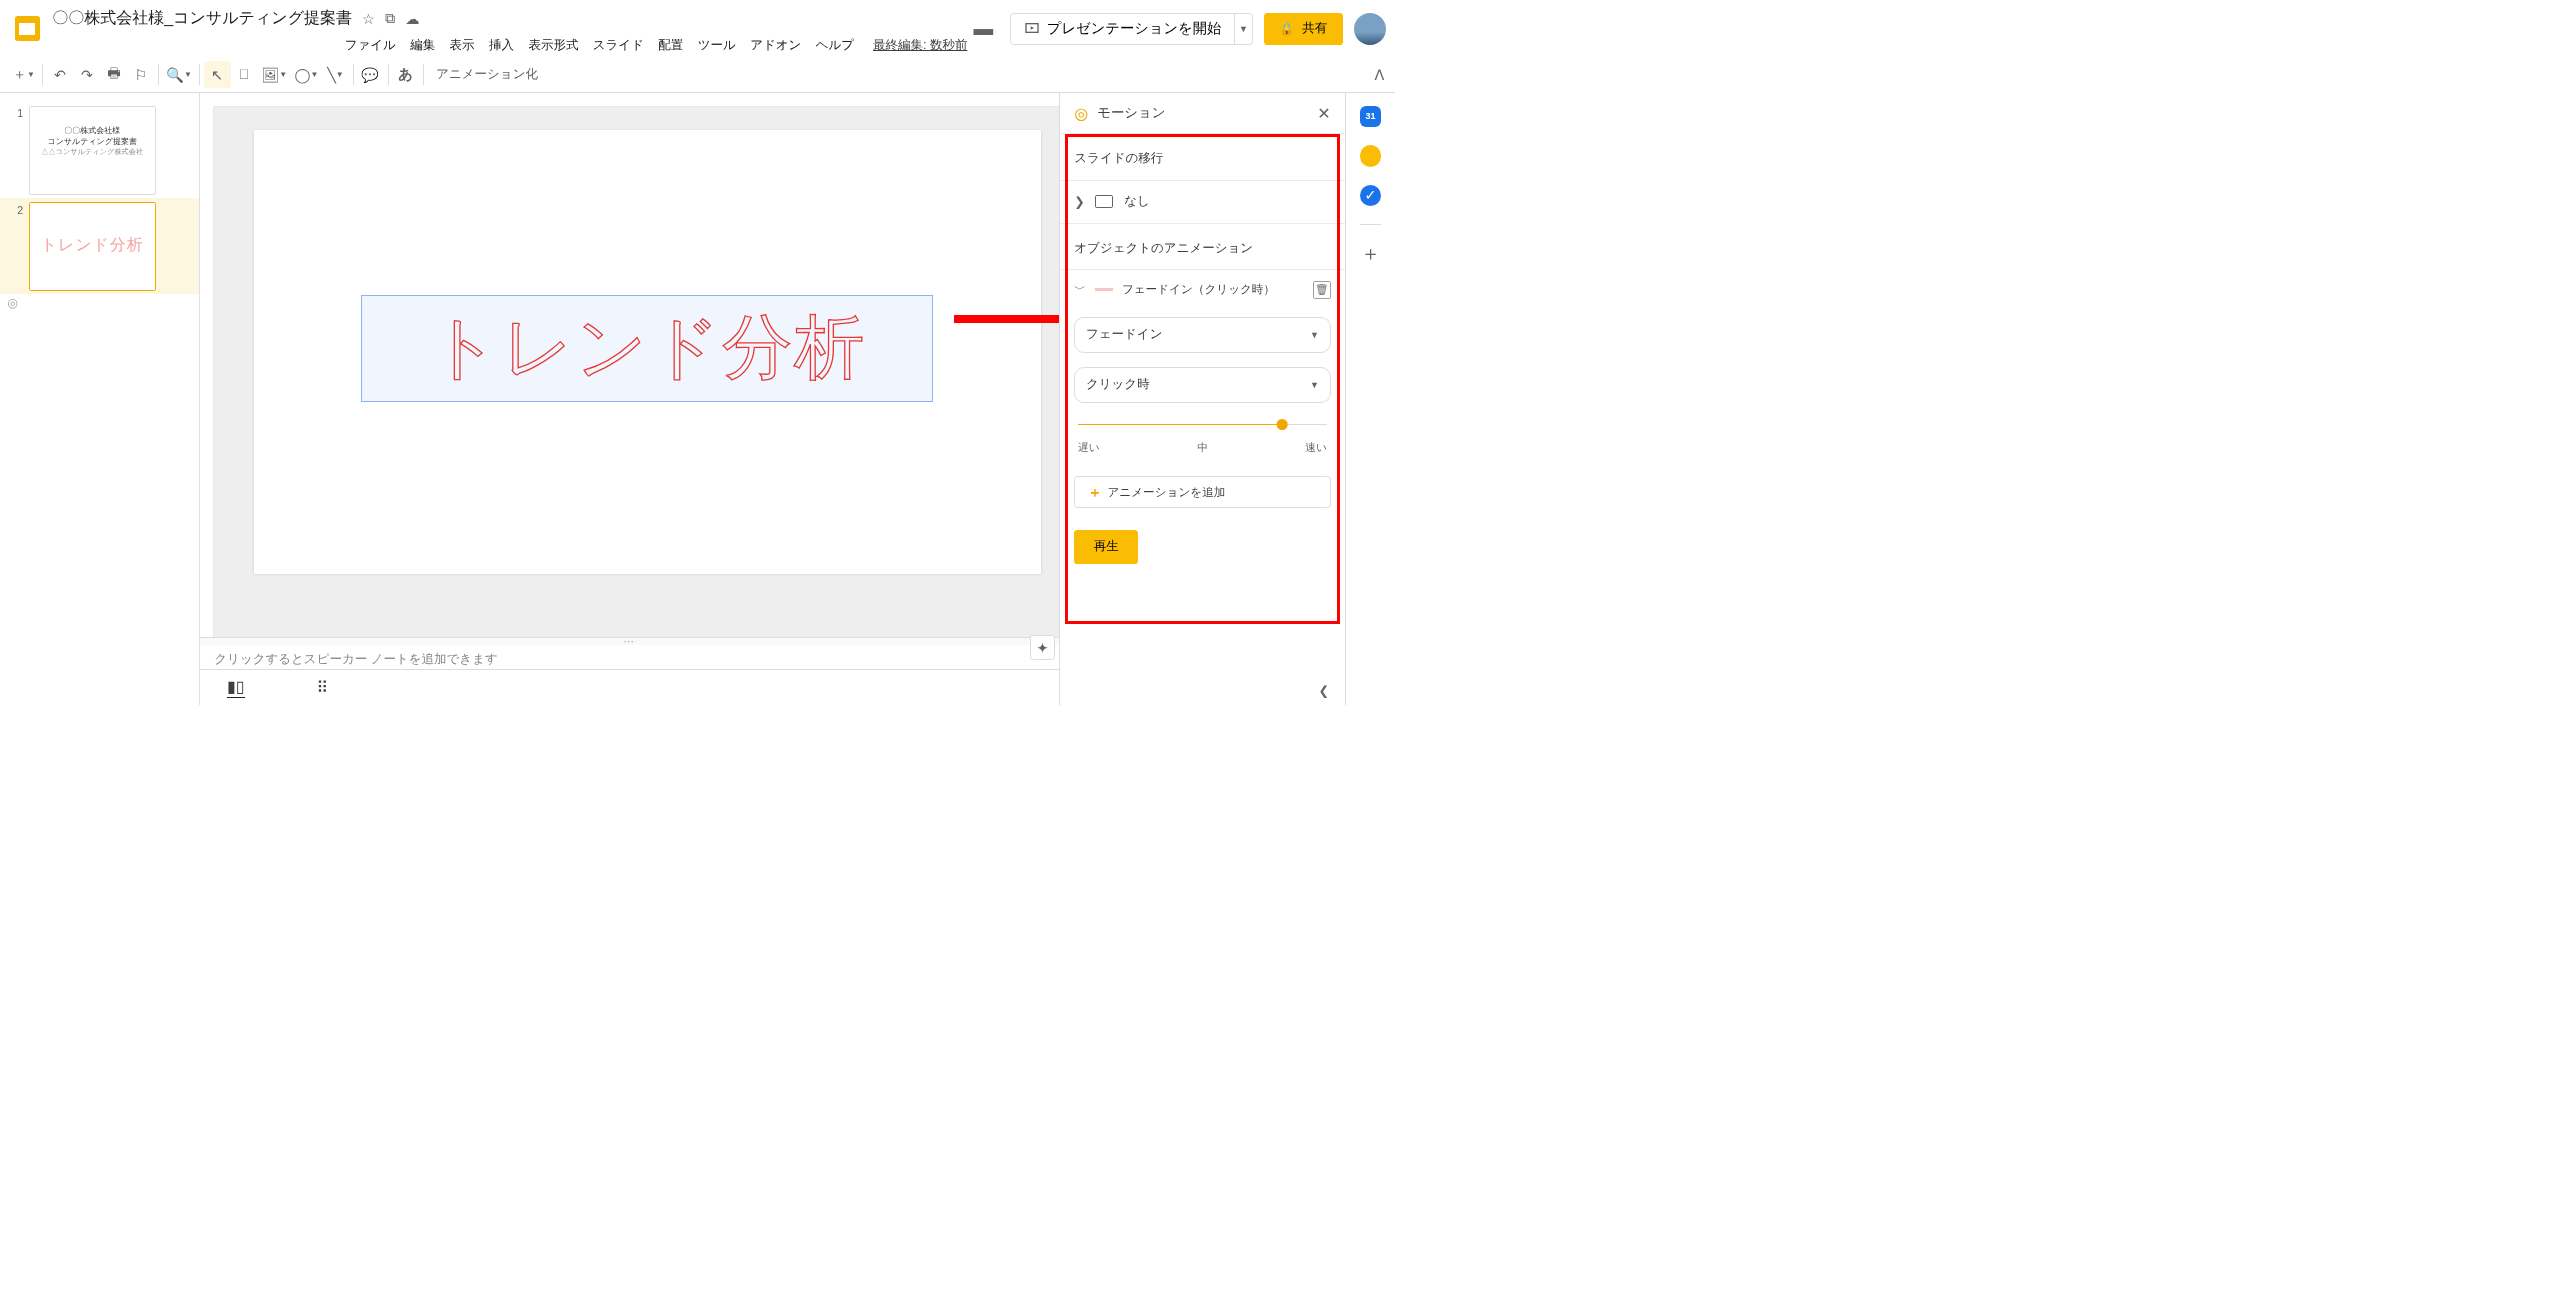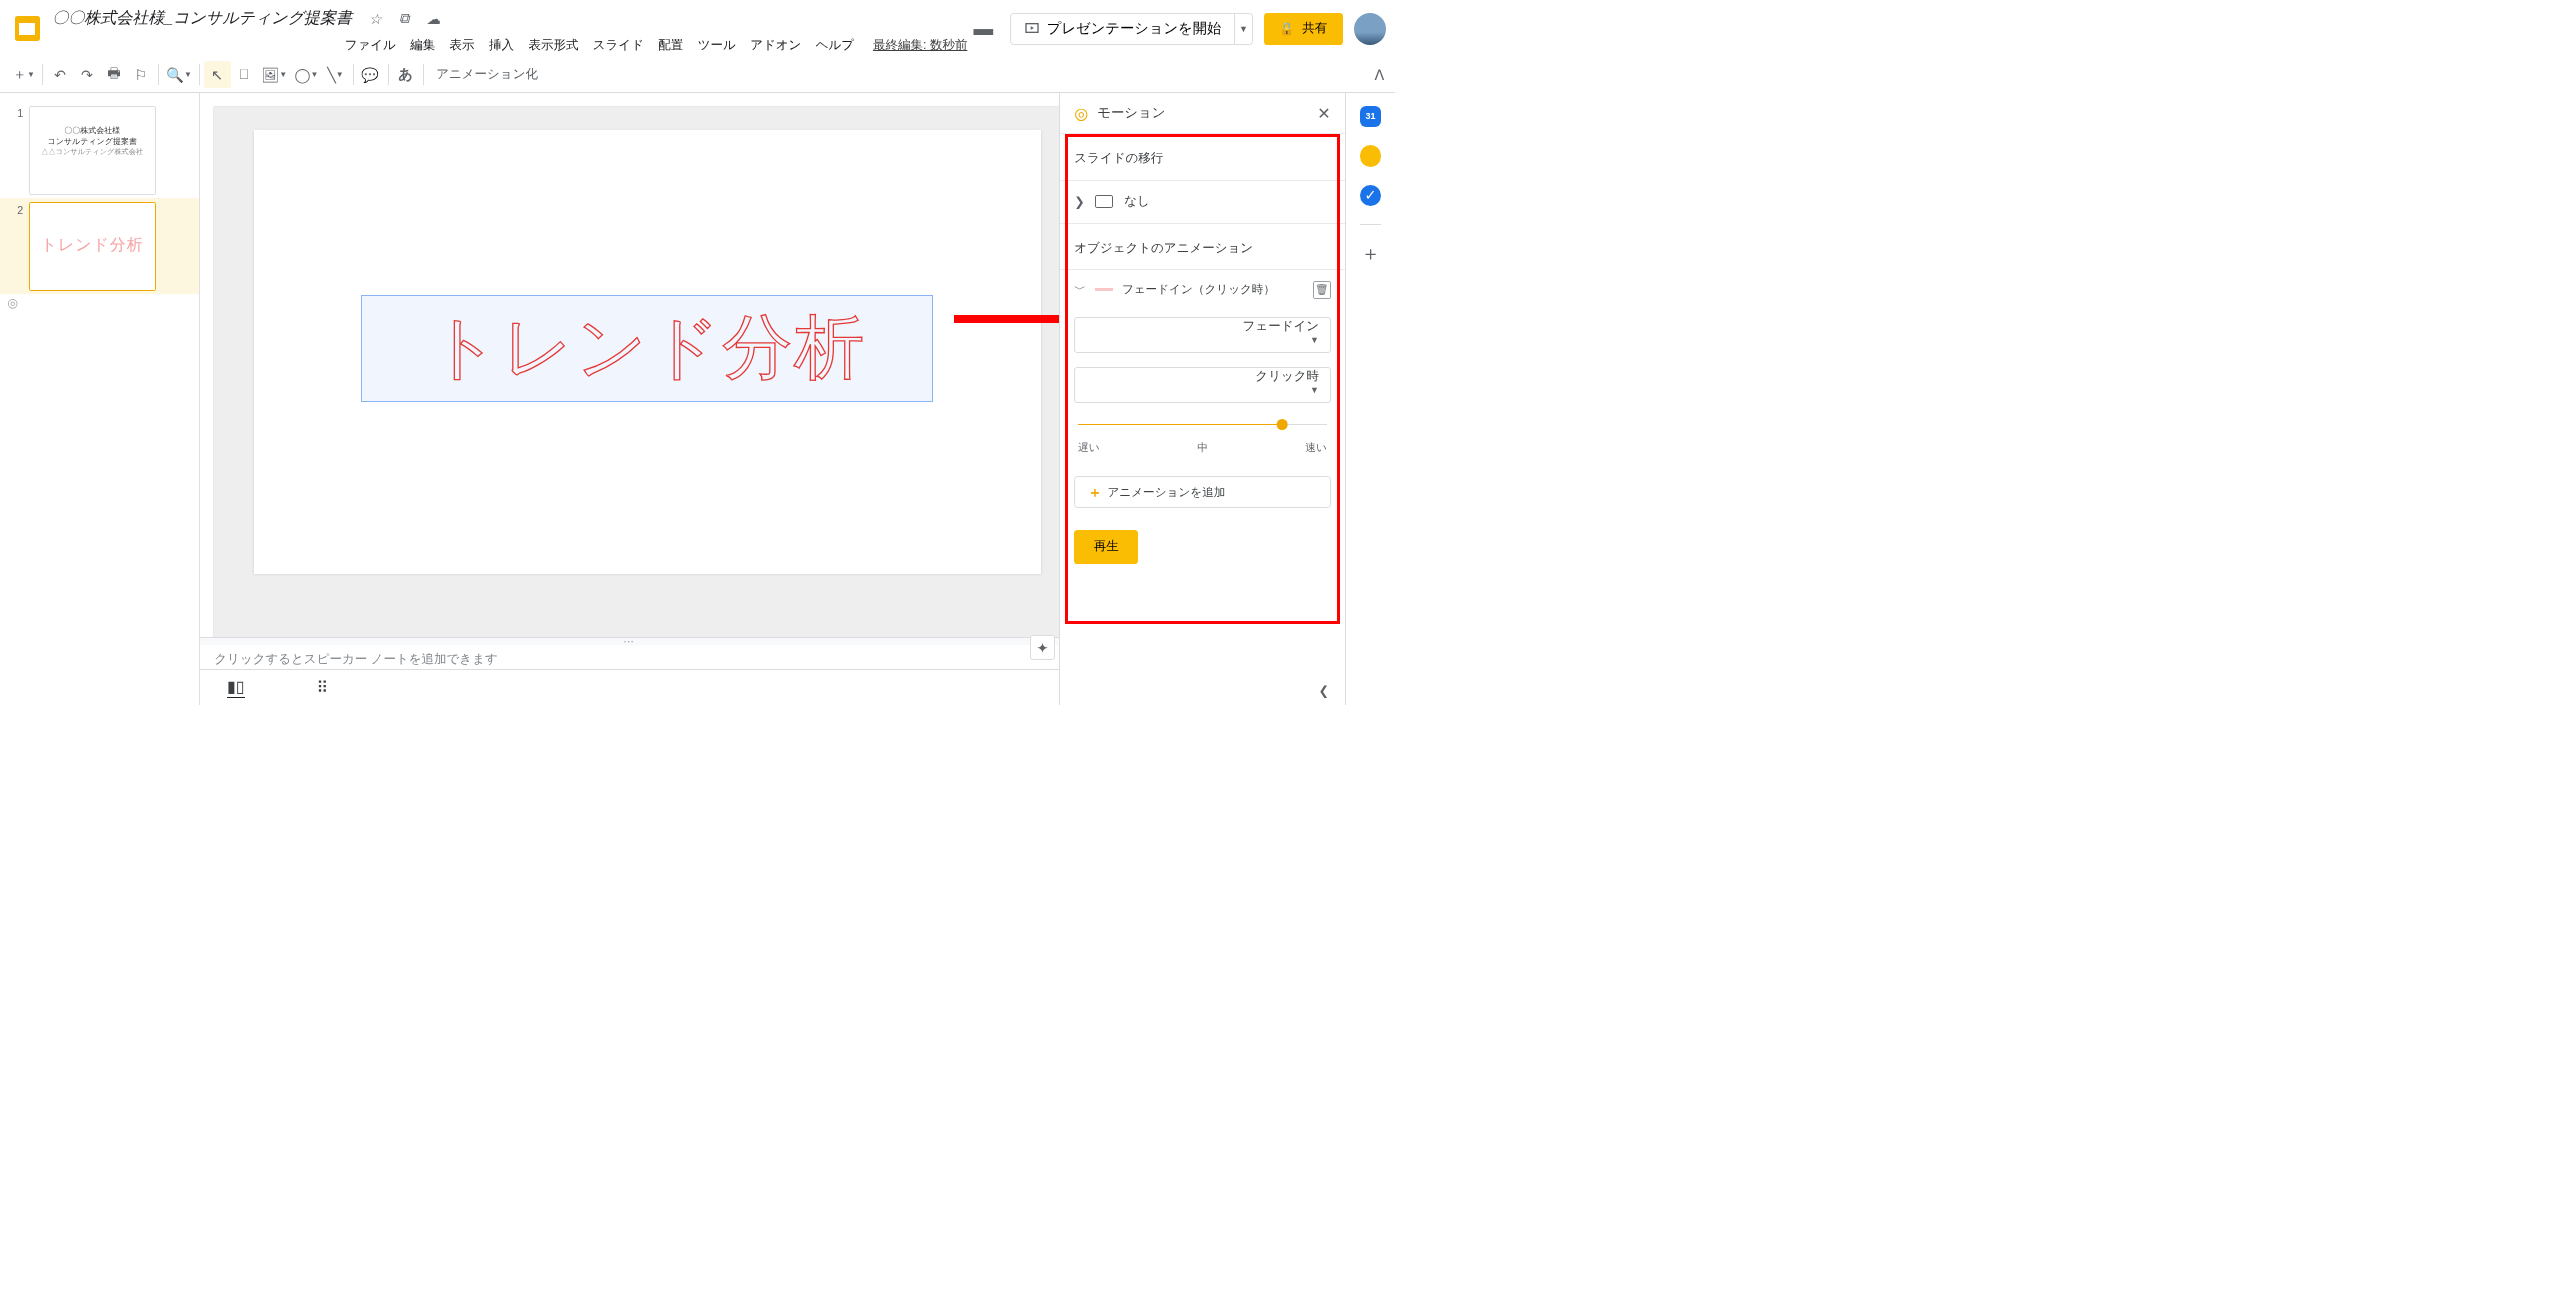--- a/index.html
+++ b/index.html
@@ -3,21 +3,21 @@
 <meta charset="utf-8">
 <style>
 * { margin: 0; padding: 0; box-sizing: border-box; font-family: Arial, "Hiragino Sans", sans-serif; }
 body { width: 1395px; height: 705px; background: #fff; overflow: hidden; position: relative; }
 
 .header { height: 57px; display: flex; align-items: flex-start; padding: 7.2px 9px 0 9px; }
 .logo { width: 36px; height: 36px; margin-right: 7.2px; display: flex; align-items: center; justify-content: center; margin-top: 3.6px; }
 .logo-icon { width: 25px; height: 25px; background: #f5b400; border-radius: 2.7px; position: relative; }
 .logo-icon::after { content: ""; position: absolute; left: 4.5px; top: 6.3px; width: 16px; height: 12.5px; background: #fff; }
 .title-area { flex: 1; }
-.title-row { display: flex; align-items: center; gap: 17px; height: 23px; font-style: italic; }
+.title-row { display: flex; align-items: center; gap: 10px; height: 23px; }
 .doc-title { font-size: 16px; color: #202124; }
 .title-icon { color: #5f6368; font-size: 14.3px; cursor: pointer; }
 .menu-row { display: flex; align-items: center; gap: 1.8px; margin-top: 3.6px; justify-content: flex-end; }
 .menu-item { padding: 3.6px 6.3px; font-size: 12.5px; color: #202124; cursor: pointer; border-radius: 2.7px; }
 .last-edit { font-size: 12.5px; color: #404040; text-decoration: underline; margin-left: 10.7px; cursor: pointer; }
 
 .header-right { display: flex; align-items: center; gap: 10.7px; margin-top: 5.4px; }
 .comment-btn { width: 32px; height: 32px; display: flex; align-items: center; justify-content: center; font-size: 19.7px; color: #5f6368; cursor: pointer; border-radius: 50%; }
 .present-wrap { display: flex; border: 0.9px solid #dadce0; border-radius: 3.6px; height: 32px; }
 .present-btn { display: flex; align-items: center; gap: 7.2px; padding: 0 12.5px; cursor: pointer; }
@@ -70,21 +70,21 @@
 .motion-close { color: #5f6368; font-size: 16px; cursor: pointer; }
 .red-box { position: absolute; top: 41px; left: 5.4px; right: 5.4px; height: 490px; border: 3.6px solid #ff0000; pointer-events: none; }
 .m-sec-label { padding: 16px 14.3px 12.5px; font-size: 12.5px; color: #3c4043; border-bottom: 0.9px solid #e8eaed; }
 .m-row { display: flex; align-items: center; padding: 12.5px 14.3px; gap: 10.7px; font-size: 12.5px; color: #3c4043; cursor: pointer; border-bottom: 0.9px solid #e8eaed; }
 .m-row .chev { color: #5f6368; font-size: 12.5px; }
 .m-row .slide-ico { width: 18px; height: 12.5px; border: 1.8px solid #5f6368; border-radius: 1.8px; }
 .m-anim-row { display: flex; align-items: center; padding: 10.7px 14.3px; gap: 9px; font-size: 11.6px; color: #3c4043; cursor: pointer; }
 .m-anim-row .chev-d { color: #5f6368; }
 .m-anim-row .swatch { width: 18px; height: 3.6px; background: #f7c6c6; }
 .m-anim-row .del { margin-left: auto; color: #5f6368; cursor: pointer; width: 18px; height: 18px; border: 0.9px solid #9aa0a6; display: flex; align-items: center; justify-content: center; font-size: 10.7px; border-radius: 1.8px; }
-.m-select { margin: 7.2px 14.3px; border: 0.9px solid #dadce0; border-radius: 3px; height: 36px; display: flex; align-items: flex-end; padding: 0 10.7px; font-size: 12.5px; color: #3c4043; cursor: pointer; flex-direction: column; }
+.m-select { margin: 7.2px 14.3px; border: 0.9px solid #dadce0; border-radius: 10px; height: 36px; display: flex; align-items: center; padding: 0 10.7px; font-size: 12.5px; color: #3c4043; cursor: pointer; }
 .m-select .dd { margin-left: auto; color: #5f6368; font-size: 9px; }
 .m-slider-wrap { padding: 7.2px 18px 3.6px; }
 .m-slider { position: relative; height: 14.3px; }
 .m-slider-track { position: absolute; top: 6.3px; left: 0; right: 0; height: 1.8px; background: #dadce0; }
 .m-slider-fill { position: absolute; top: 6.3px; left: 0; width: 82%; height: 1.8px; background: #f0a800; }
 .m-slider-thumb { position: absolute; top: 1.8px; left: 82%; width: 10.7px; height: 10.7px; background: #f0a800; border-radius: 50%; transform: translateX(-50%); cursor: pointer; }
 .m-slider-labels { display: flex; justify-content: space-between; font-size: 10.7px; color: #5f6368; margin-top: 9px; }
 .m-add-btn { margin: 18px 14.3px 10.7px; border: 0.9px solid #dadce0; border-radius: 3.6px; height: 32px; display: inline-flex; align-items: center; padding: 0 12.5px; font-size: 11.6px; color: #3c4043; cursor: pointer; gap: 5.4px; }
 .m-add-btn .plus { color: #f0a800; font-weight: bold; font-size: 14.3px; }
 .m-play-btn { margin: 10.7px 14.3px; background: #fbbc04; border-radius: 3.6px; height: 34px; width: 64px; display: flex; align-items: center; justify-content: center; font-size: 12.5px; cursor: pointer; }

